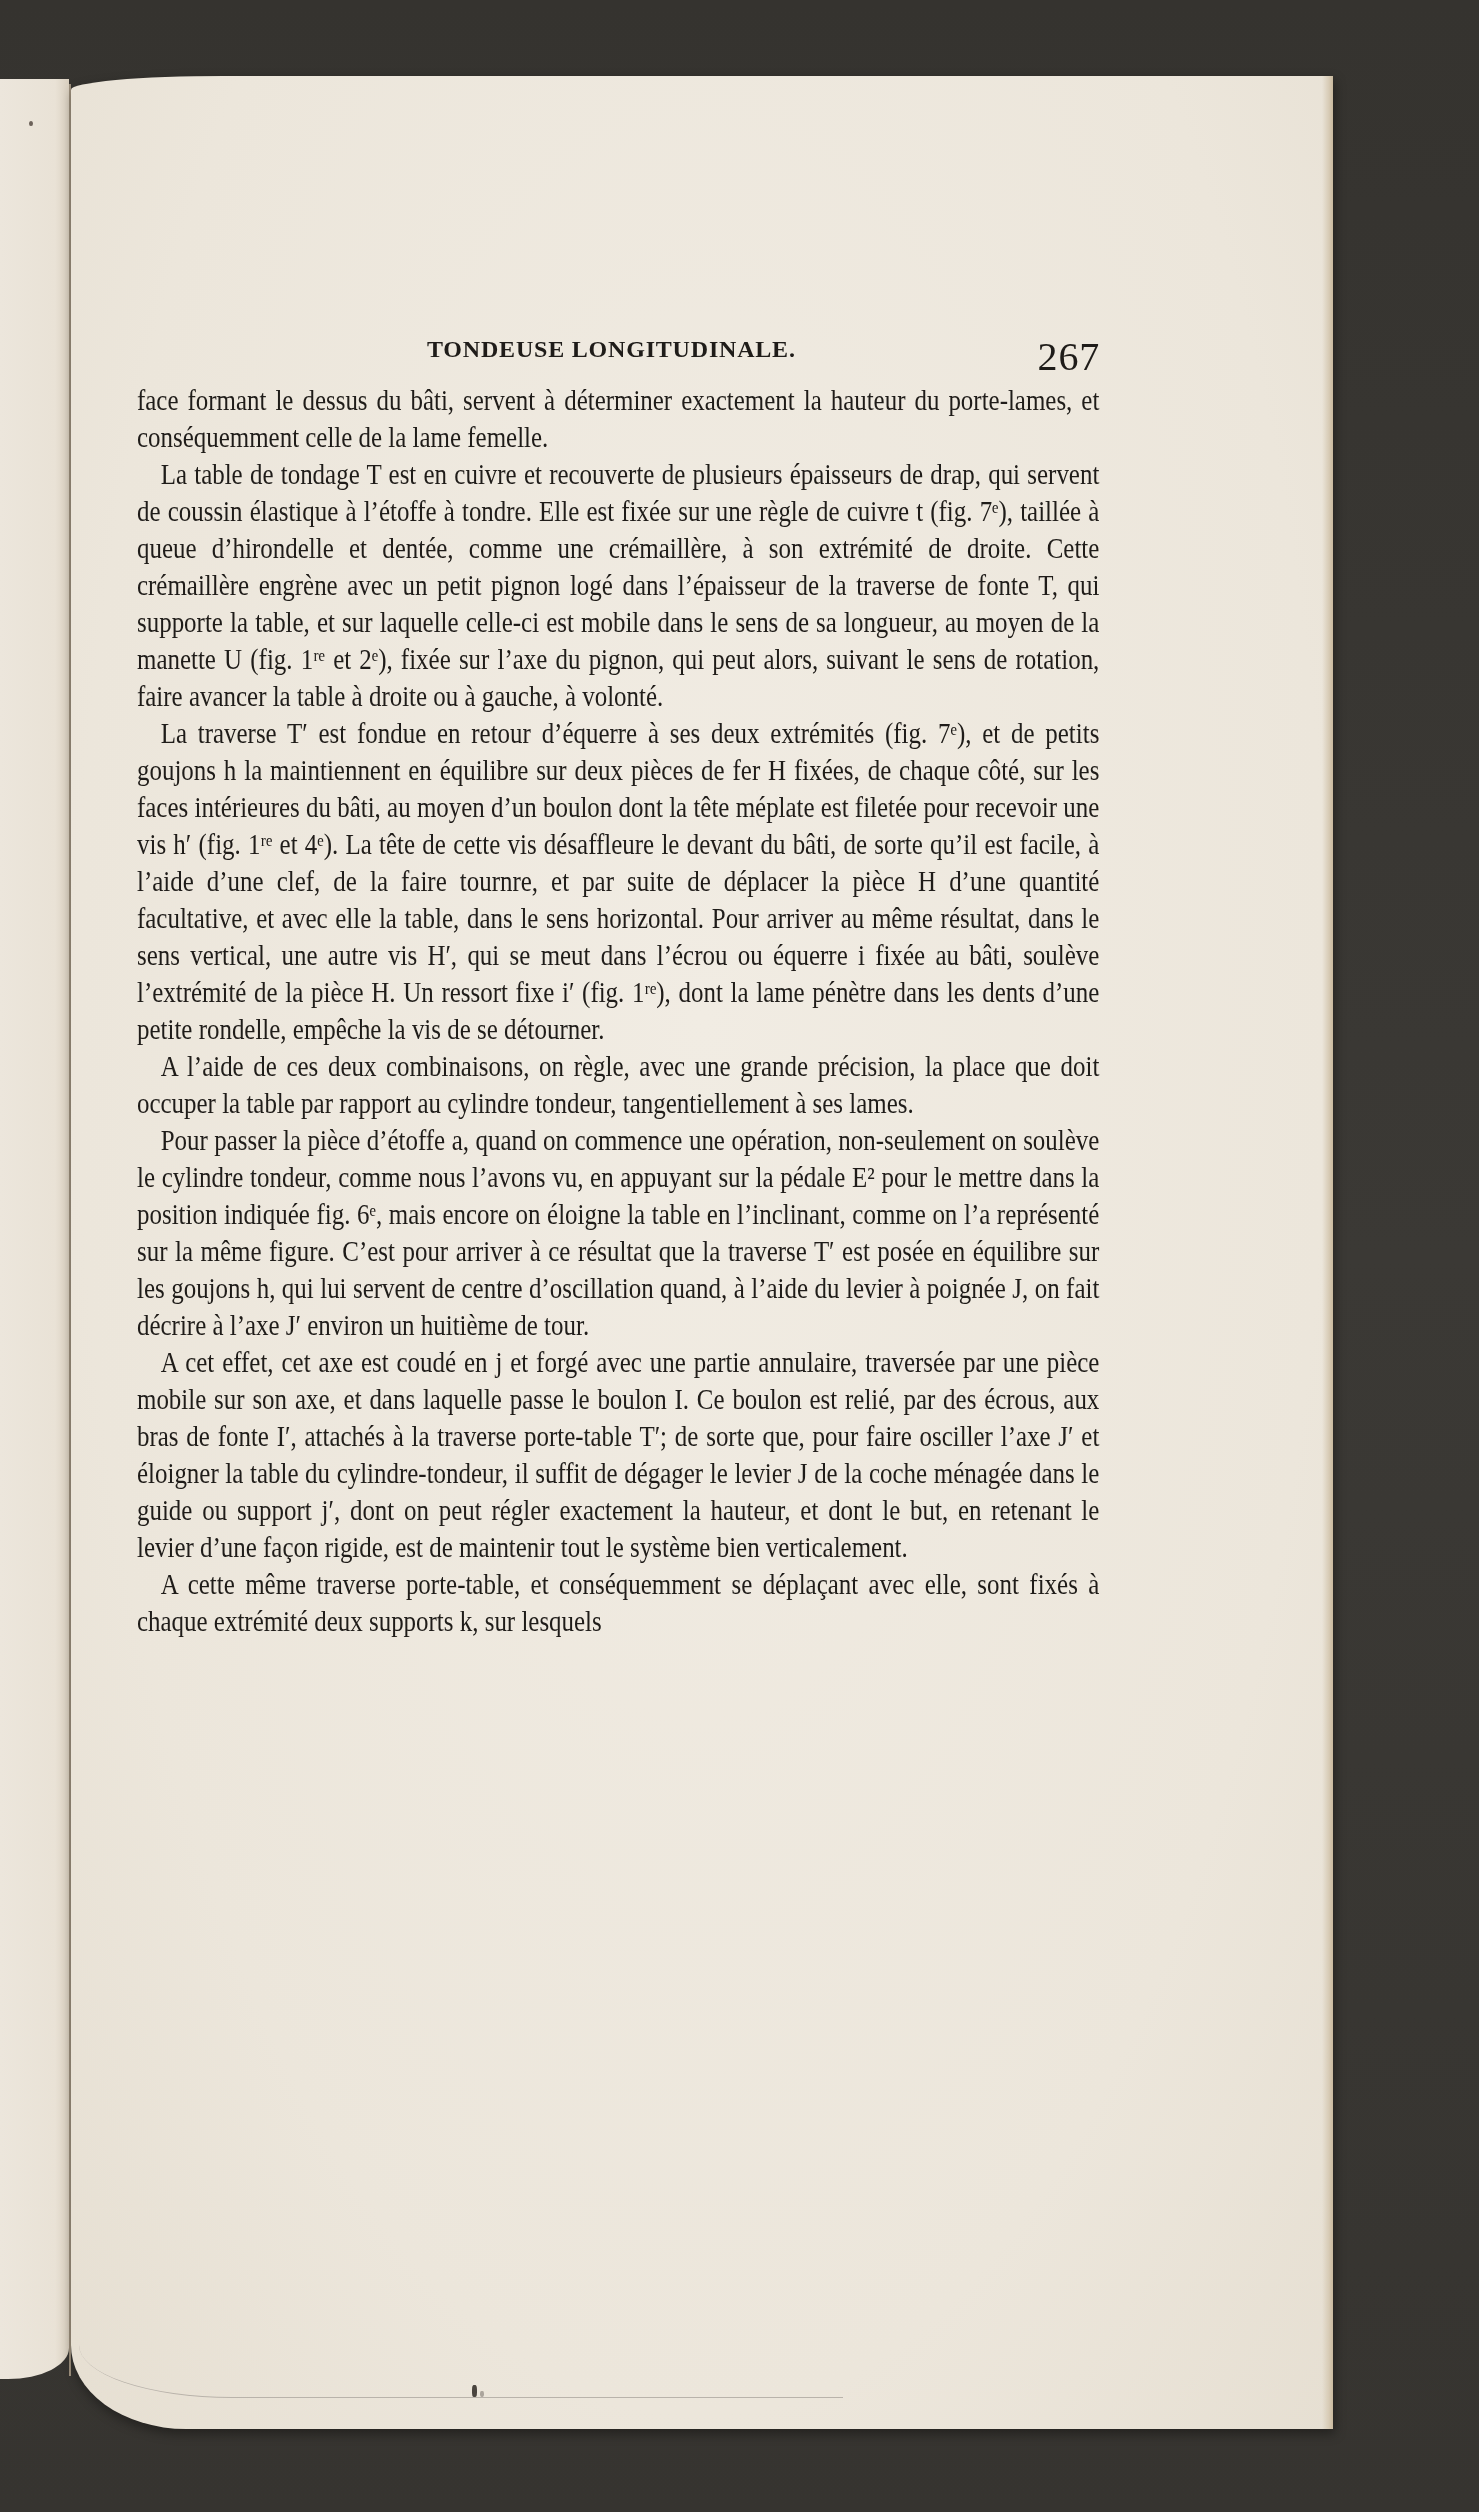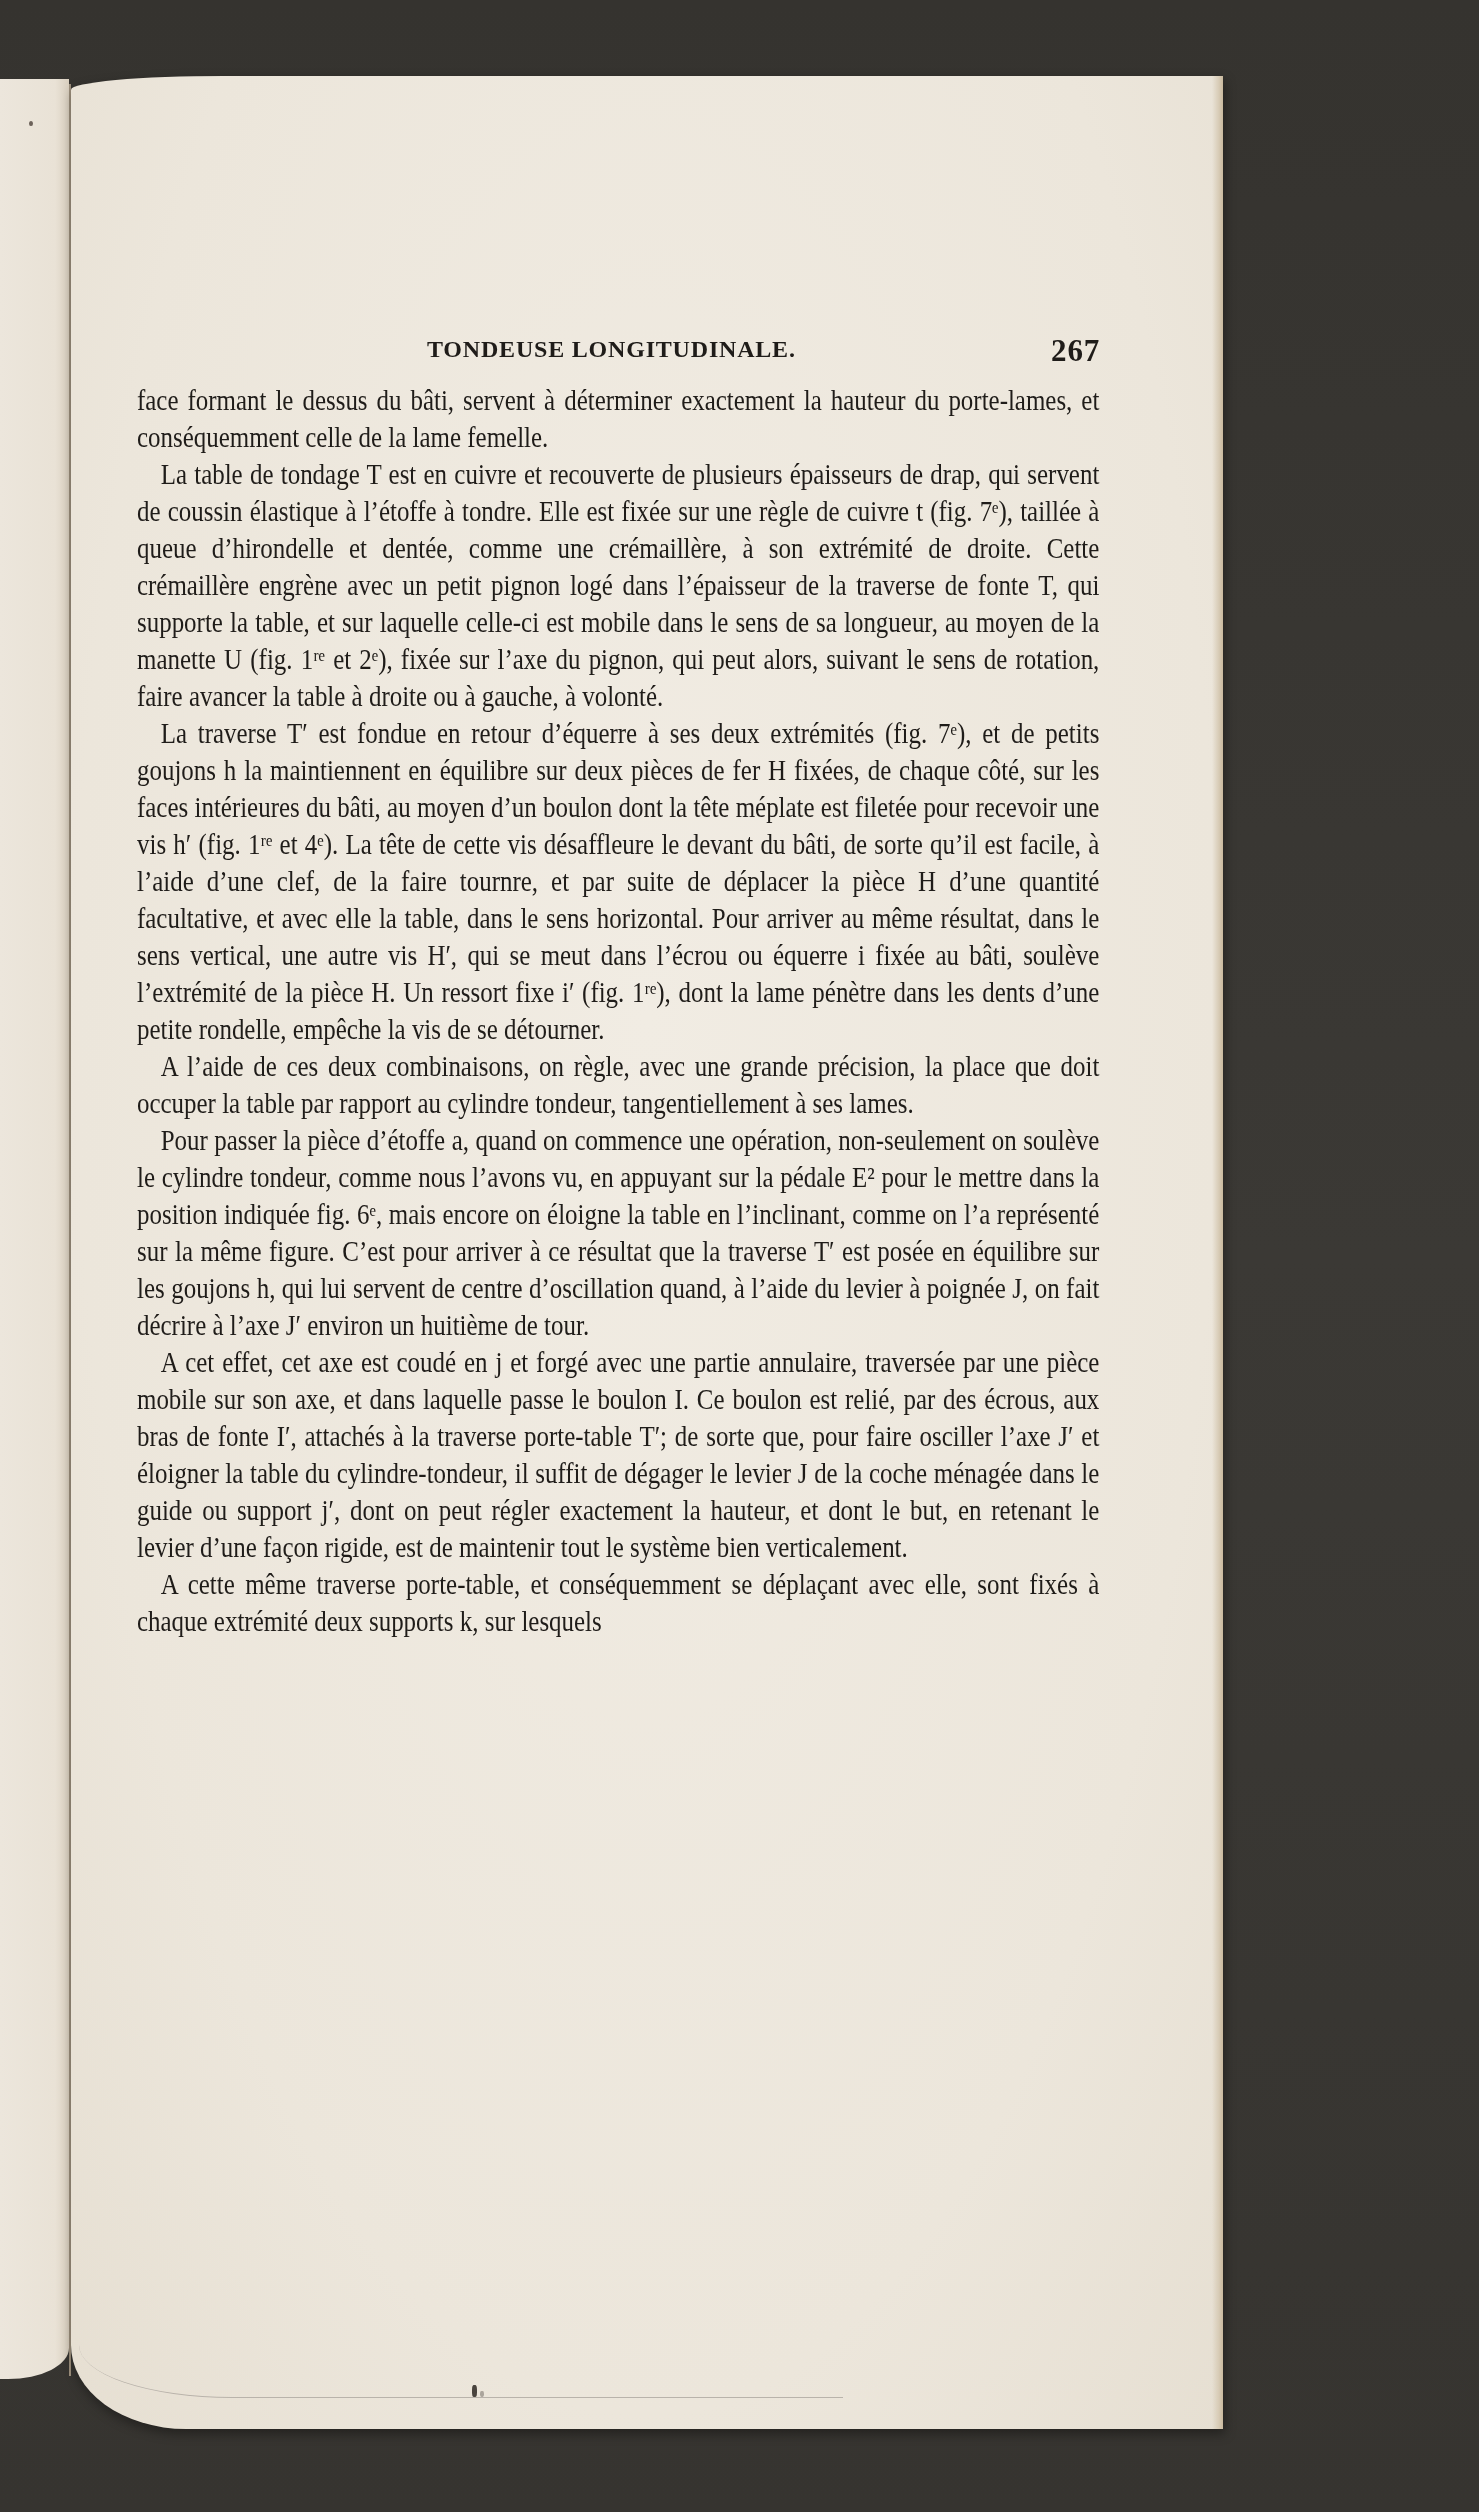--- a/index.html
+++ b/index.html
@@ -18,21 +18,21 @@
   }
   .left-page .mark {
     position:absolute; left:29px; top:42px; width:3.8px; height:5.3px;
     background:#6c625a; border-radius:50%;
   }
   .gutter {
     position:absolute; left:69px; top:84px; width:2.3px; height:2292px;
     background:#9c8f7c;
   }
   .page {
-    position:absolute; left:71px; top:76px; width:1152px; height:2353px;
+    position:absolute; left:71px; top:76px; width:1262px; height:2353px;
     background: #eee8de;
     background-image: radial-gradient(ellipse at 50% 40%, #f1ece3 0%, #ece6db 70%, #e6dfd2 100%);
     border-top-left-radius: 153px 13.8px;
     border-bottom-left-radius: 115px 84px;
     box-shadow: 1.5px 4.6px 10.7px rgba(0,0,0,0.35);
   }
   .page-edge-right {
     position:absolute; right:0; top:0; width:10.7px; height:100%;
     background: linear-gradient(90deg, rgba(200,185,160,0) 0%, #d8ccb7 60%, #c9b99e 100%);
   }
@@ -48,21 +48,21 @@
   }
   .running-head {
     position:relative; height:46px;
     font-size:24.5px; font-weight:bold; letter-spacing:0.8px;
   }
   .running-head .title {
     position:absolute; left:290px; top:0;
     font-variant: small-caps; font-size:24px;
   }
   .running-head .folio {
-    position:absolute; right:0; top:-3.1px; font-size:31px; font-weight:bold;
+    position:absolute; right:0; top:-3.1px; font-size:40px; font-weight:normal;
   }
   .body-text {
     font-size:29px; line-height:37px; text-align:justify;
     transform: scaleX(0.86); transform-origin:left top; width:1119px;
   }
   .body-text p { margin:0; text-indent:0; }
   .body-text p.indent { text-indent:27.5px; }
   .body-text p.cont { text-indent:0; }
   .stain {
     position:absolute; width:4.6px; height:10.7px; background:#4a443e; border-radius:40%;

